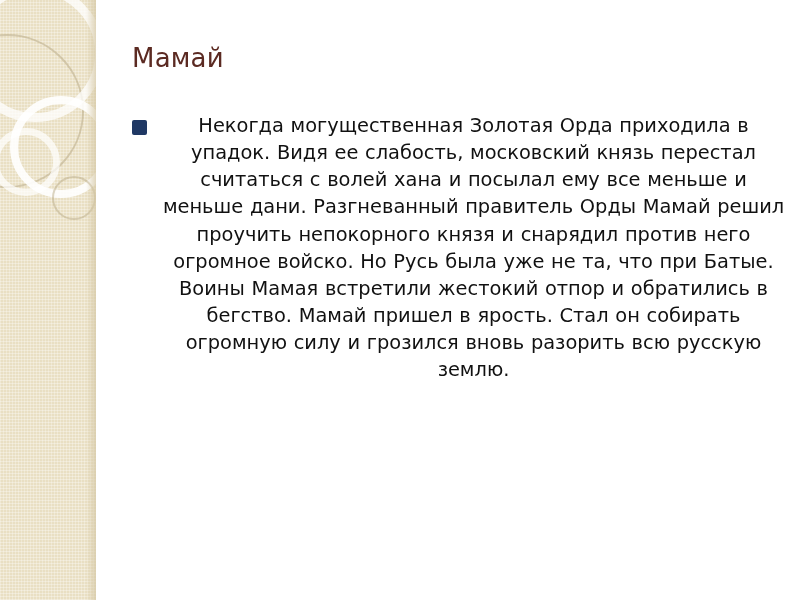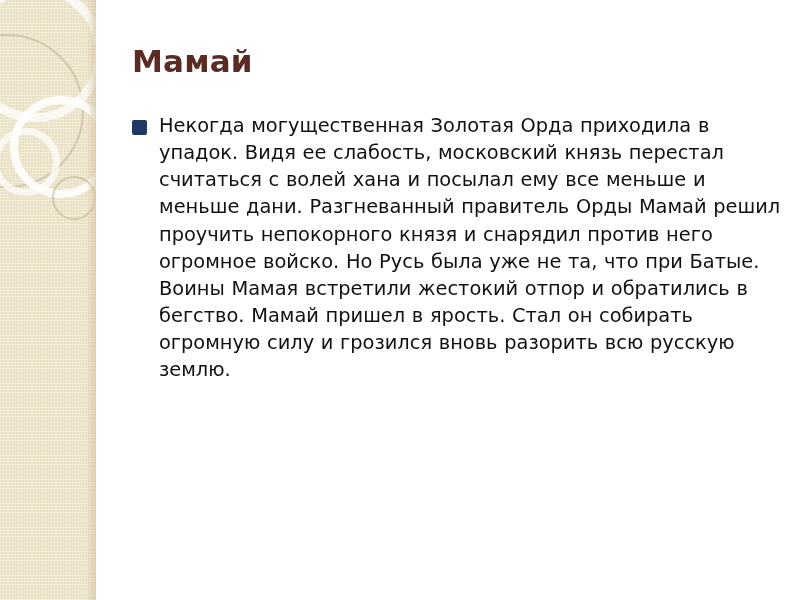--- a/index.html
+++ b/index.html
@@ -101,22 +101,22 @@
     top: 0;
     width: 704px;
     height: 600px;
   }
   .title {
     position: absolute;
     left: 36px;
     top: 44px;
     width: 640px;
     font-family: "DejaVu Sans", sans-serif;
-    font-size: 31px;
-    font-weight: bold;
+    font-size: 26px;
+    font-weight: normal;
     color: #5b2a22;
     letter-spacing: 0.2px;
     line-height: 1.1;
   }
   .bullet-list {
     position: absolute;
     left: 36px;
     top: 112px;
     width: 656px;
   }
@@ -132,21 +132,21 @@
     background: #1f3864;
     border-radius: 2px;
     margin-top: 8px;
   }
   .bullet-text {
     flex: 1 1 auto;
     font-family: "DejaVu Sans", sans-serif;
     font-size: 19.4px;
     line-height: 1.40;
     color: #111111;
-    text-align: left;
+    text-align: center;
     word-spacing: 0.5px;
   }
 </style>
 </head>
 <body>
 
 <div class="slide">
 
   <div class="left-band">
     <div class="left-band-texture"></div>

